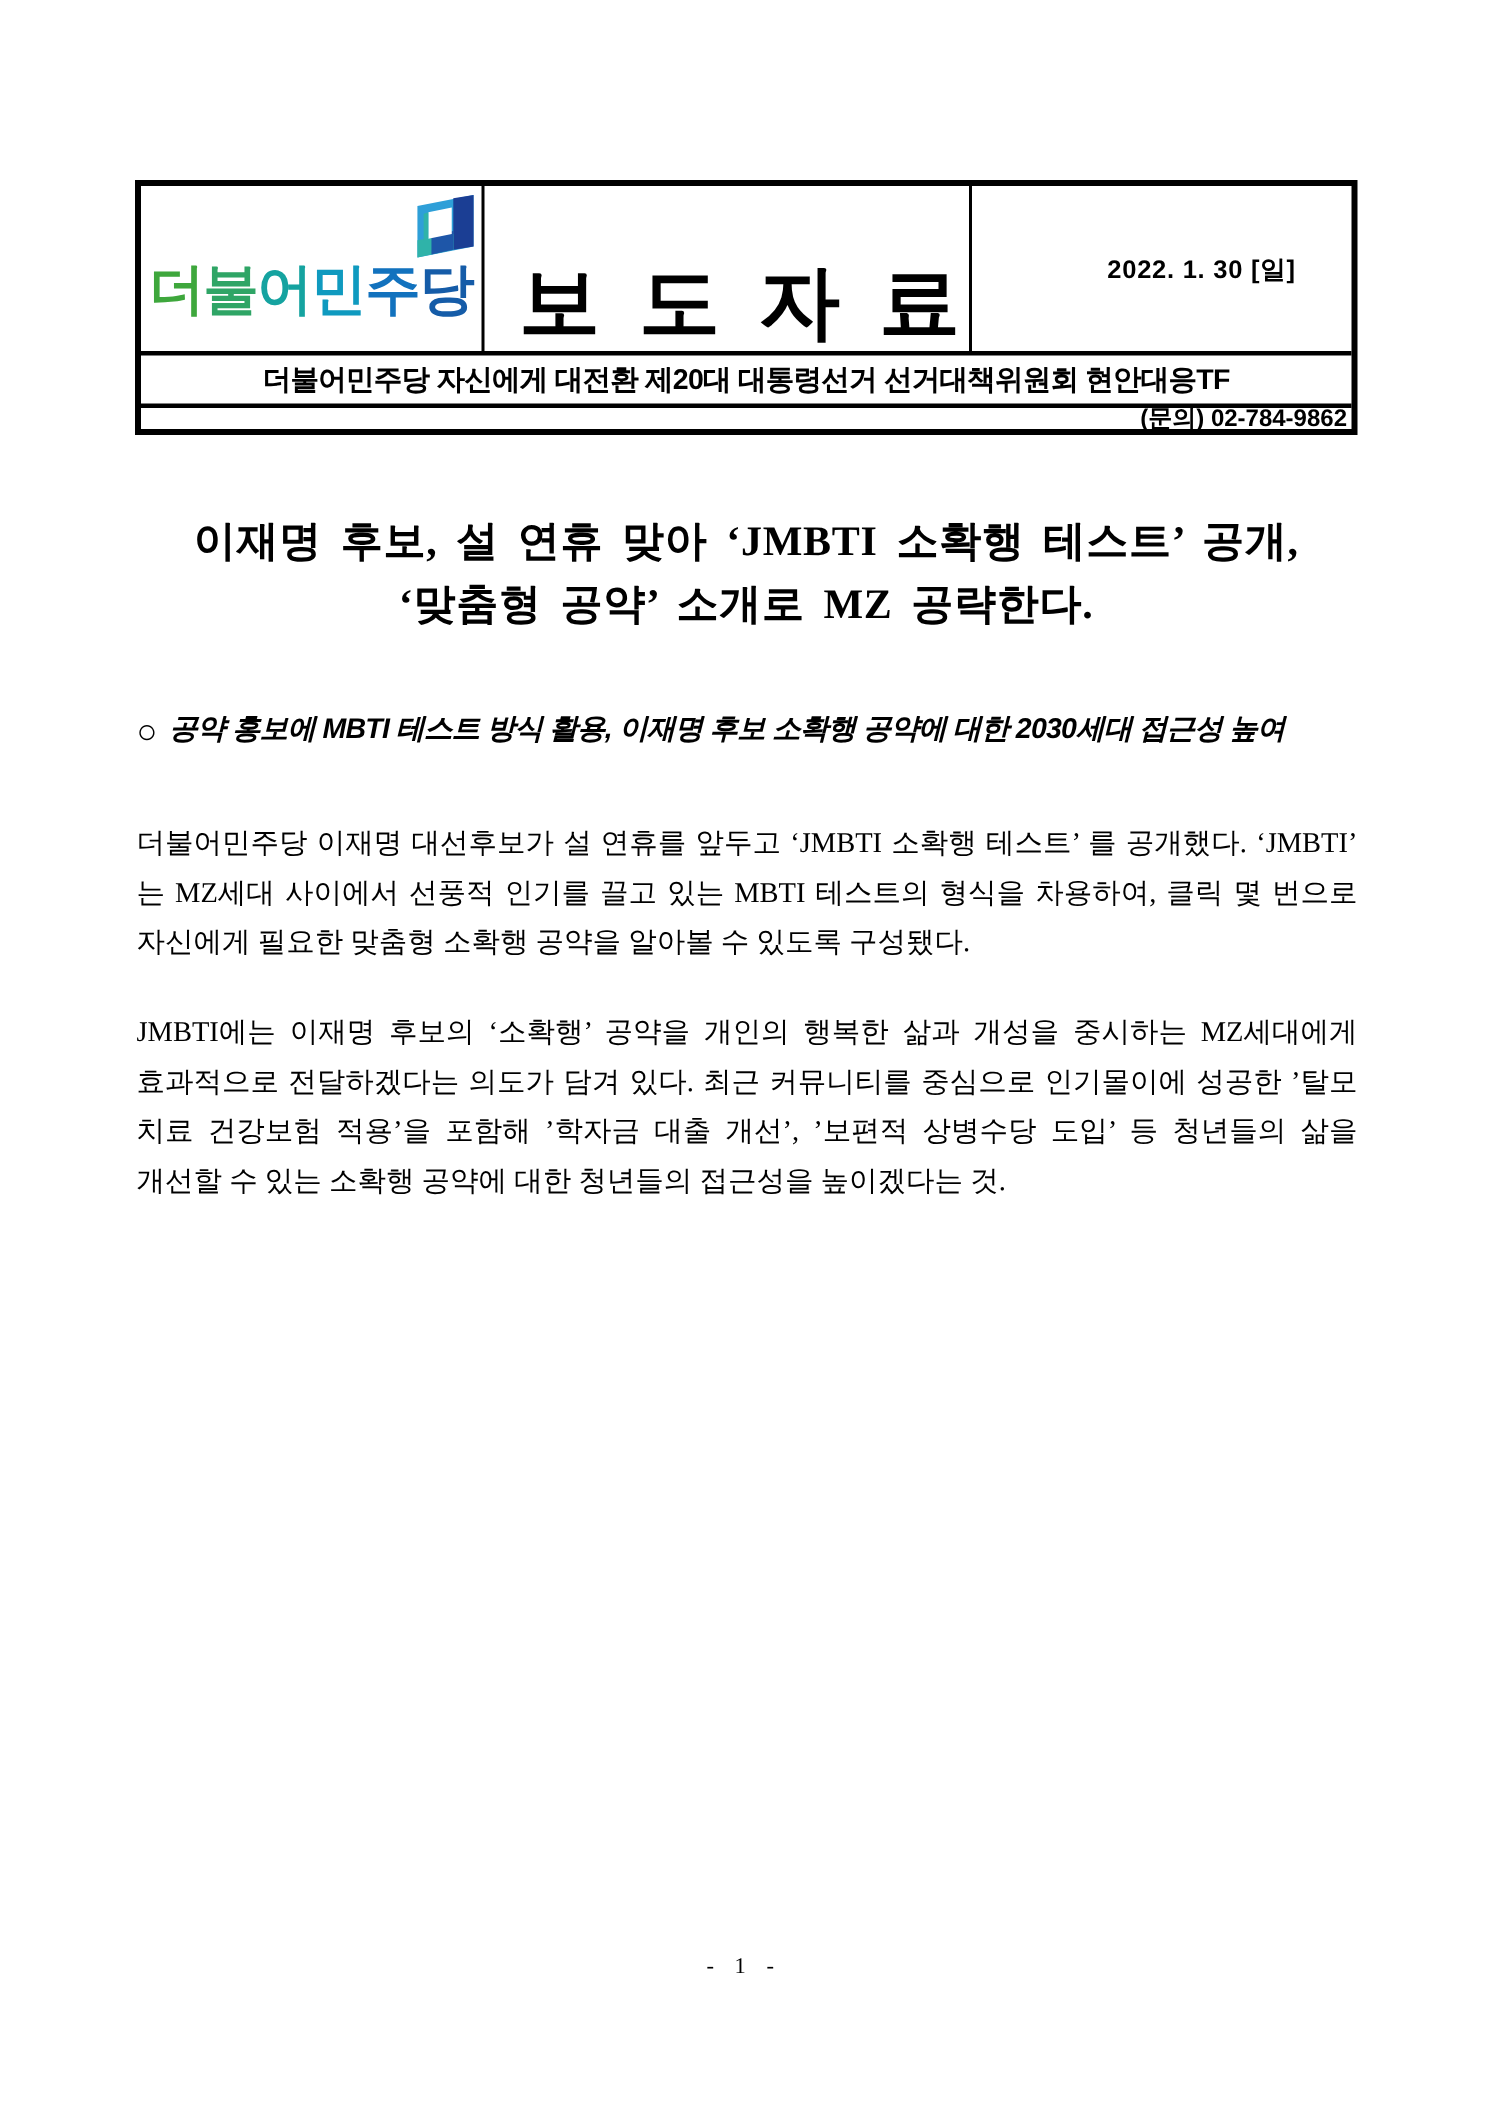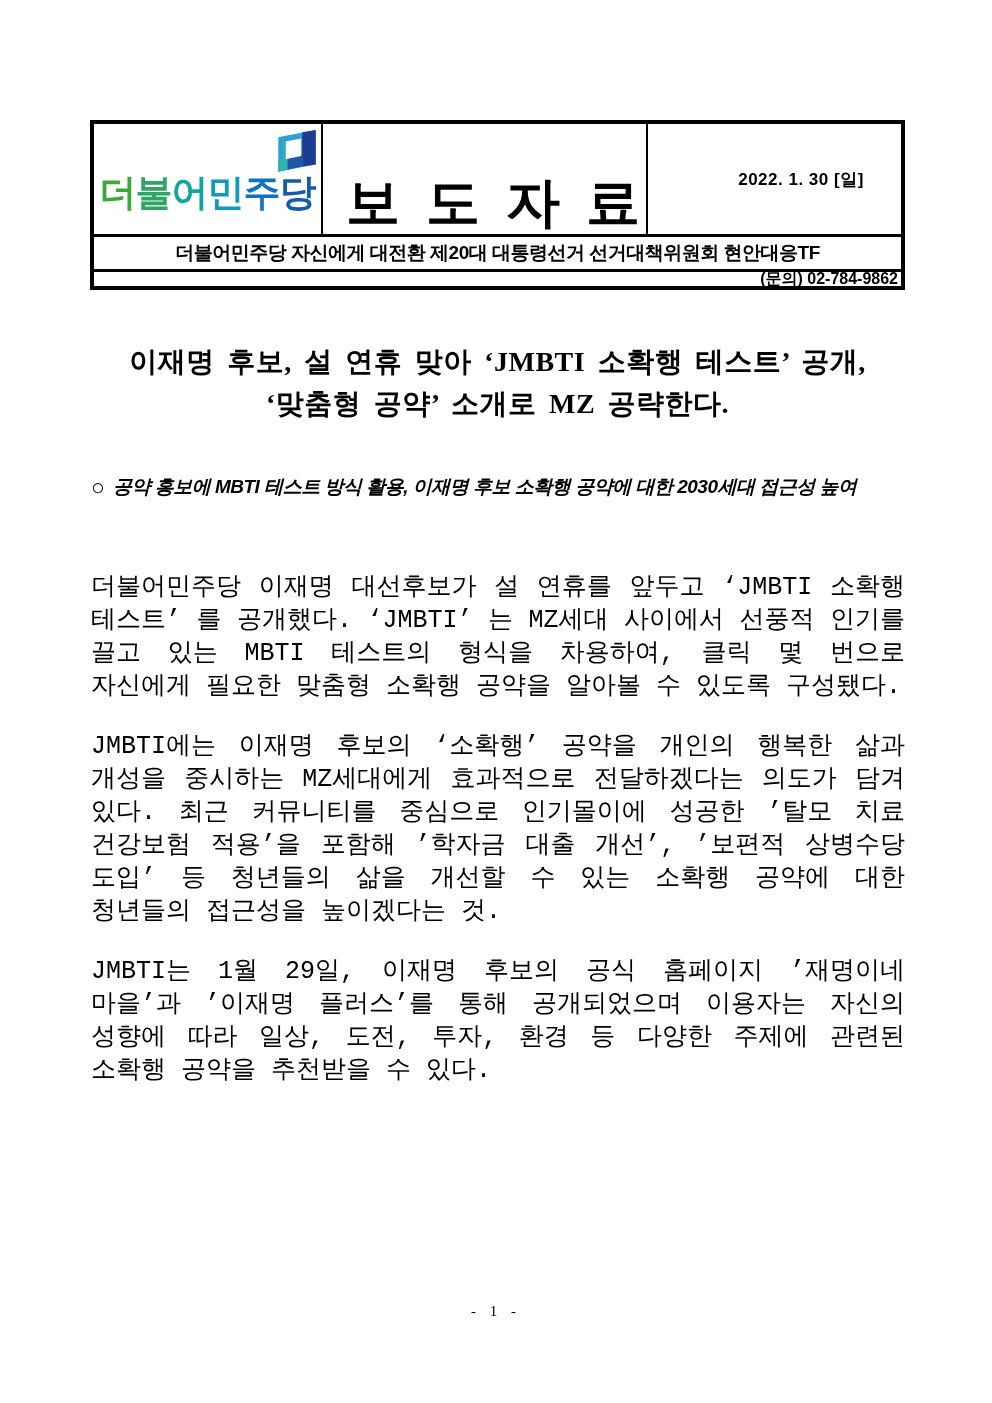--- a/index.html
+++ b/index.html
@@ -78,23 +78,23 @@
     font-family:"Liberation Sans", sans-serif;
     font-weight:bold; font-size:19px; line-height:28px;
     display:flex; align-items:center;
     white-space:nowrap;
   }
   .subhead-marker { font-size:23px; font-weight:normal; margin-right:8px; line-height:28px; }
   .subhead-text { flex:1; letter-spacing:-0.5px;font-style:italic; }
 
   
   .body-text {
-    position:absolute; left:91px; width:814px; top:571px;
-    font-size:25px; line-height:33px;
-    text-align:justify; word-break:keep-all;font-family:Liberation Mono, monospace;
+    position:absolute; left:91px; width:814px; top:546px;
+    font-size:19px; line-height:33px;
+    text-align:justify; word-break:keep-all;
   }
   .body-text p { margin:0 0 27px 0; }
 
   
   .page-number {
     position:absolute; left:0; width:100%; top:1303px;
     text-align:center; font-size:15px; letter-spacing:5px;
   }
 </style>
 </head>
@@ -138,18 +138,17 @@
   </div>
 
   <div class="subhead">
     <span class="subhead-marker">○</span>
     <span class="subhead-text">공약 홍보에 MBTI 테스트 방식 활용, 이재명 후보 소확행 공약에 대한 2030세대 접근성 높여</span>
   </div>
 
   <div class="body-text">
     <p>더불어민주당 이재명 대선후보가 설 연휴를 앞두고 ‘JMBTI 소확행 테스트’ 를 공개했다. ‘JMBTI’ 는 MZ세대 사이에서 선풍적 인기를 끌고 있는 MBTI 테스트의 형식을 차용하여, 클릭 몇 번으로 자신에게 필요한 맞춤형 소확행 공약을 알아볼 수 있도록 구성됐다.</p>
     <p>JMBTI에는 이재명 후보의 ‘소확행’ 공약을 개인의 행복한 삶과 개성을 중시하는 MZ세대에게 효과적으로 전달하겠다는 의도가 담겨 있다. 최근 커뮤니티를 중심으로 인기몰이에 성공한 ’탈모 치료 건강보험 적용’을 포함해 ’학자금 대출 개선’, ’보편적 상병수당 도입’ 등 청년들의 삶을 개선할 수 있는 소확행 공약에 대한 청년들의 접근성을 높이겠다는 것.</p>
-    <p>JMBTI는 1월 29일, 이재명 후보의 공식 홈페이지 ’재명이네 마을’과 ’이재명 플러스’를 통해 공개되었으며 이용자는 자신의 성향에 따라 일상, 도전, 투자, 환경 등 다양한 주제에 관련된 소확행 공약을 추천받을 수 있다.</p>
   </div>
 
   <div class="page-number">- 1 -</div>
 
 </div>
 
 </body></html>

